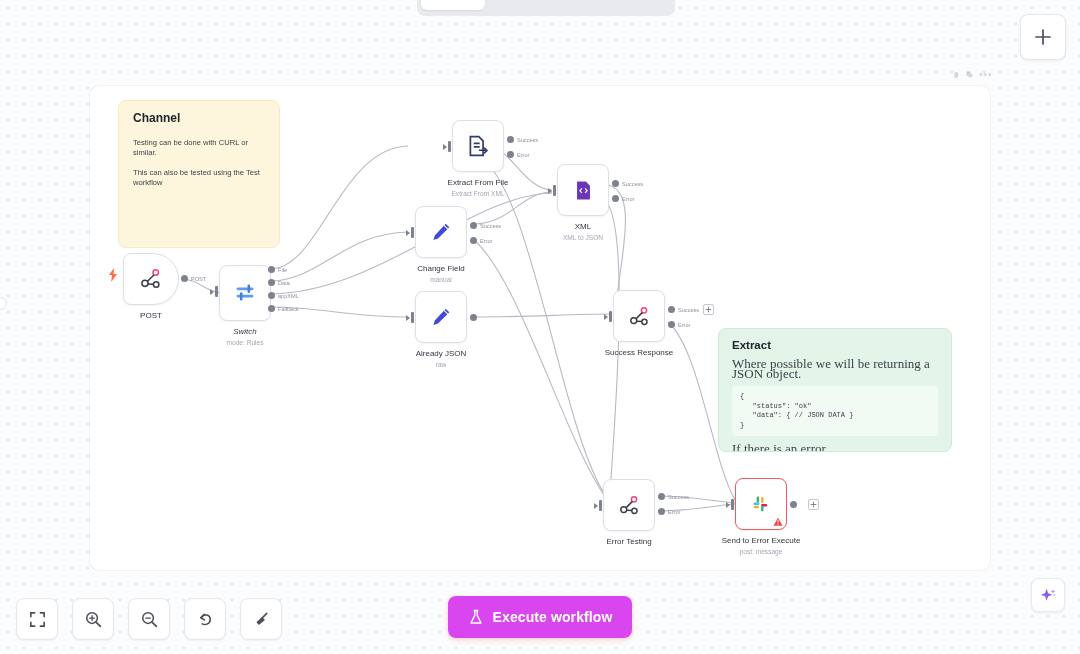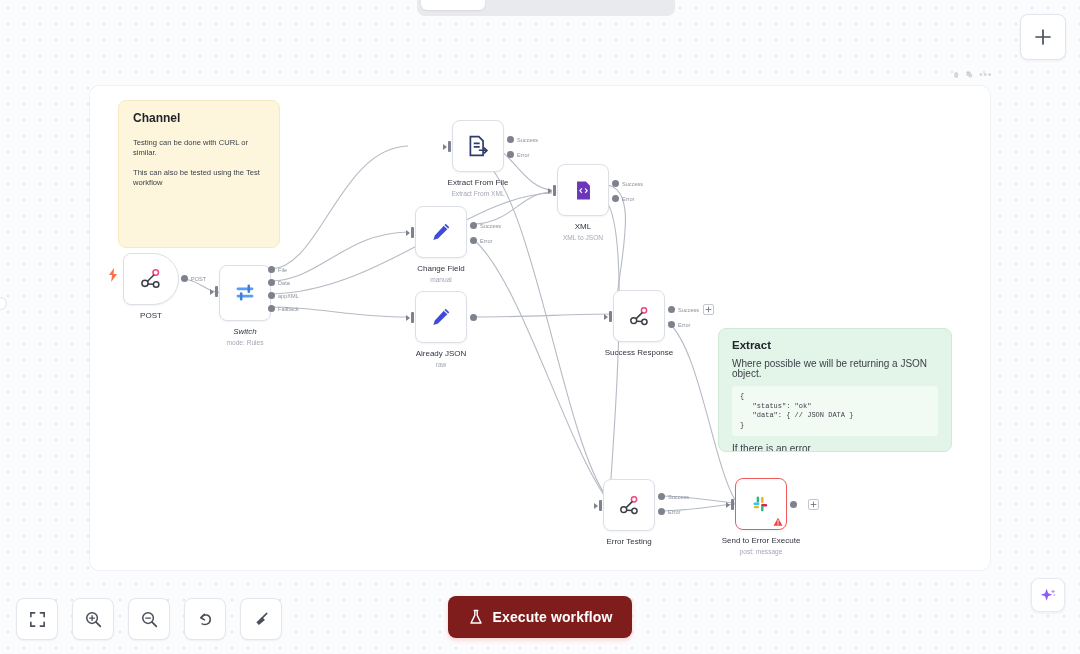--- a/index.html
+++ b/index.html
@@ -72,21 +72,21 @@
     margin:0 0 10px 0; font-family:"Liberation Sans", sans-serif;
     font-size:7.6px; line-height:10px; color:#3a3f49; white-space:pre-wrap;
   }
   #sticky-response {
     left:718px; top:328px; width:234px; height:124px;
     background:#e3f5e8; border:1px solid #cfe9d6; overflow:hidden; padding:11px 13px;
   }
   #sticky-response .sticky-title {
     font-size:11.5px; font-weight:700; color:#22252c; margin:0 0 8px 0;
   }
-  #sticky-response p { margin:0 0 7px 0; color:#3a3f49; font-size:10px; line-height:10px; }
+  #sticky-response p { margin:0 0 7px 0; color:#3a3f49; font-size:13px; line-height:10px;font-family:Liberation Serif, serif; }
   #sticky-response pre {
     margin:0 0 8px 0; background:#f2faf4; border-radius:4px; padding:6px 8px;
     font-family:"Liberation Mono", monospace; font-size:7px; line-height:9.5px;
     color:#3a3f49; white-space:pre;
   }
 
   
   #edges { position:absolute; left:0; top:0; width:1080px; height:654px; z-index:5; }
   #edges path { fill:none; stroke:#b6bac4; stroke-width:1.1px; }
 
@@ -137,21 +137,21 @@
   .ctrl-btn {
     width:42px; height:42px; background:#fff; border:1px solid #e4e7ec; border-radius:8px;
     display:flex; align-items:center; justify-content:center;
     box-shadow:0 1px 2px rgba(20,25,40,.05);
   }
   .ctrl-btn svg { width:19px; height:19px; }
 
   
   #execute-workflow-button {
     position:absolute; left:448px; bottom:16px; width:184px; height:42px;
-    background:#7f1d1d; border-radius:8px; display:flex; align-items:center;
+    background:#d946ef; border-radius:8px; display:flex; align-items:center;
     justify-content:center; gap:9px; color:#fff; z-index:25;
     box-shadow:0 2px 5px rgba(255,109,90,.3);
   }
   #execute-workflow-button .label { font-size:14px; font-weight:600; letter-spacing:.1px;}
   #execute-workflow-button svg { width:16px; height:16px; }
 
   
   #ai-assistant-button {
     position:absolute; right:15px; bottom:42px; width:34px; height:34px;
     background:#fff; border:1px solid #e8eaef; border-radius:8px;

